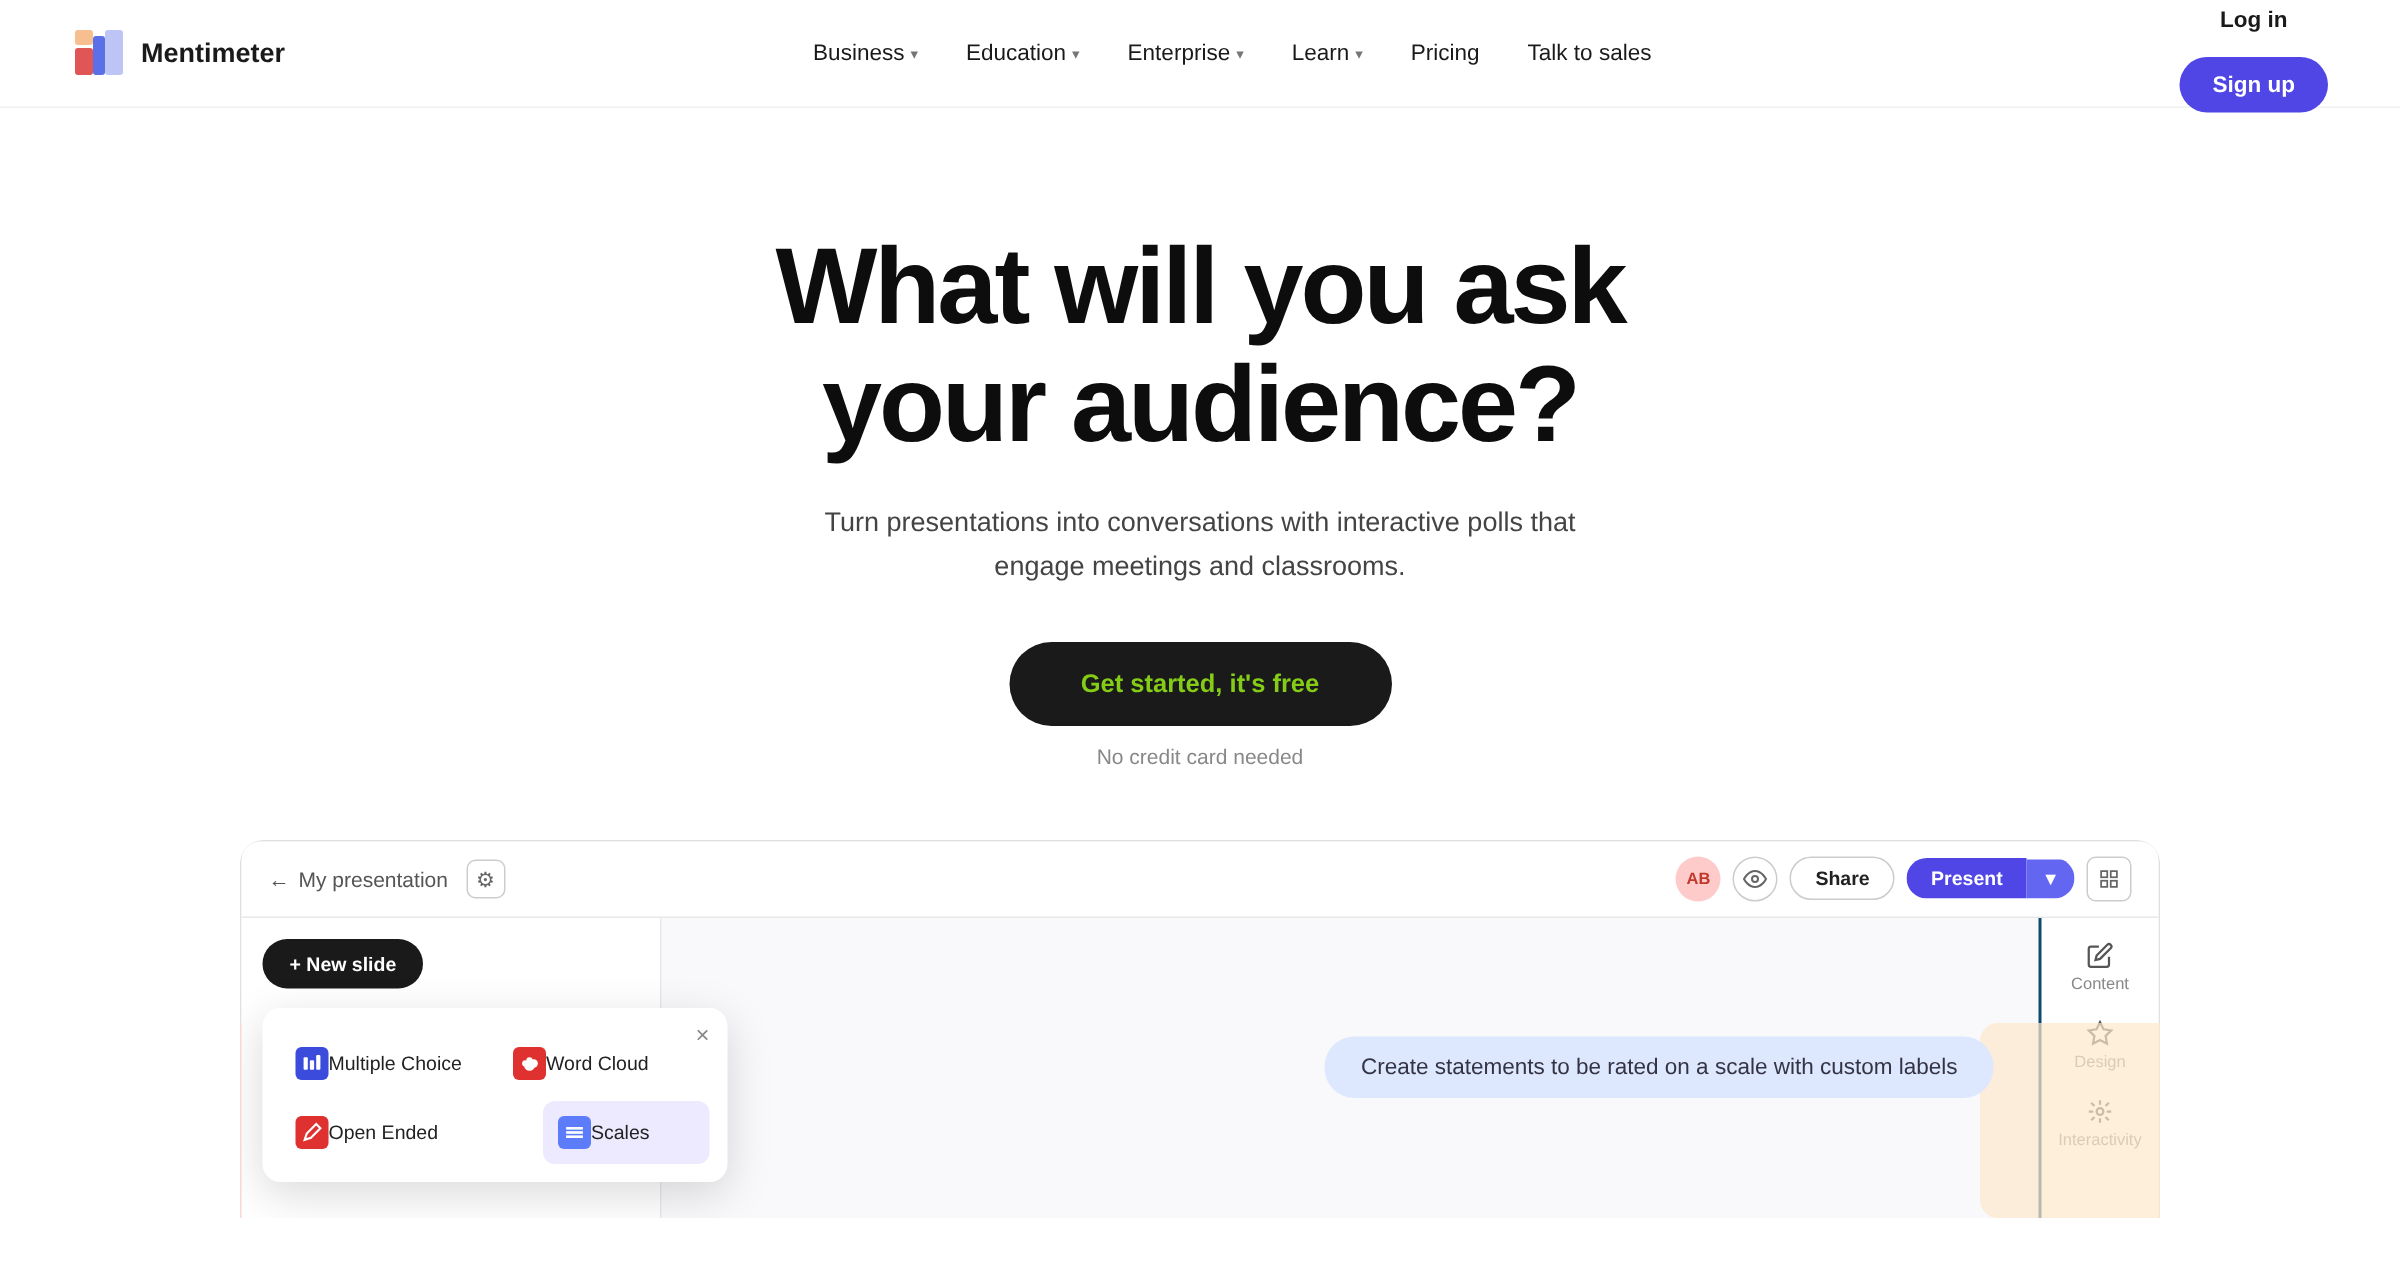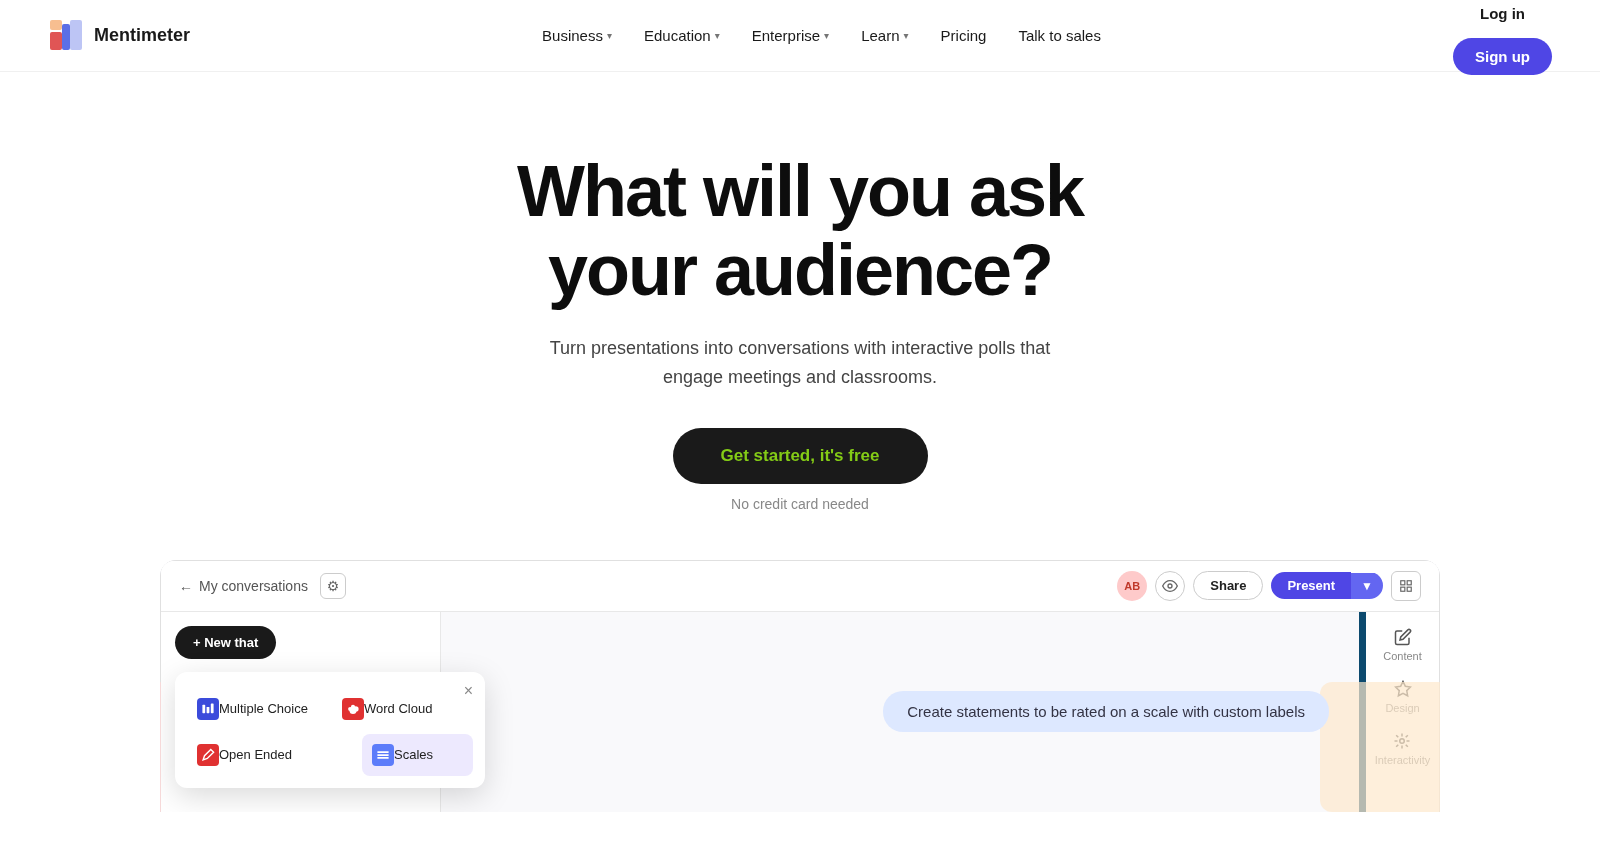--- a/index.html
+++ b/index.html
@@ -366,21 +366,21 @@
       font-weight: 400;
       max-width: 480px;
       text-align: center;
     }
 
     
     .app-right-sidebar {
       width: 80px;
       min-width: 80px;
       background: #fff;
-      border-left: 7px solid #0c4a6e;
+      border-left: 2px solid #0c4a6e;
       display: flex;
       flex-direction: column;
       align-items: center;
       padding: 16px 8px;
       gap: 18px;
     }
     .right-sidebar-item {
       display: flex;
       flex-direction: column;
       align-items: center;
@@ -488,21 +488,21 @@
 
 <div class="app-preview" style="position:relative;">
   <div class="bg-pink"></div>
   <div class="bg-peach"></div>
   <div class="app-chrome">
 
     <div class="app-topbar">
       <div class="app-topbar-left">
         <div class="app-back-btn">
           <span>←</span>
-          <span>My conversations</span>
+          <span>My presentation</span>
         </div>
         <div class="app-settings-icon">
           <span>⚙</span>
         </div>
       </div>
       <div class="app-topbar-right">
         <div class="app-avatar">AB</div>
         <div class="app-eye-icon">
           <svg width="16" height="16" viewBox="0 0 24 24" fill="none" stroke="#666" stroke-width="2">
               <path d="M1 12s4-8 11-8 11 8 11 8-4 8-11 8-11-8-11-8z"></path>
@@ -521,21 +521,21 @@
               <rect x="14" y="14" width="7" height="7"></rect>
               <rect x="3" y="14" width="7" height="7"></rect>
             </svg>
         </div>
       </div>
     </div>
 
     <div class="app-body">
 
       <div class="app-sidebar">
-        <button class="app-new-slide-btn">+ New that</button>
+        <button class="app-new-slide-btn">+ New slide</button>
 
         <div class="slide-type-modal">
           <button class="modal-close">×</button>
           <div class="modal-grid">
 
             <div class="modal-item">
               <div class="modal-item-icon icon-mc">
                 <svg width="14" height="14" viewBox="0 0 20 20" fill="white">
                     <rect x="2" y="4" width="4" height="12" rx="1"></rect>
                     <rect x="8" y="7" width="4" height="9" rx="1"></rect>

